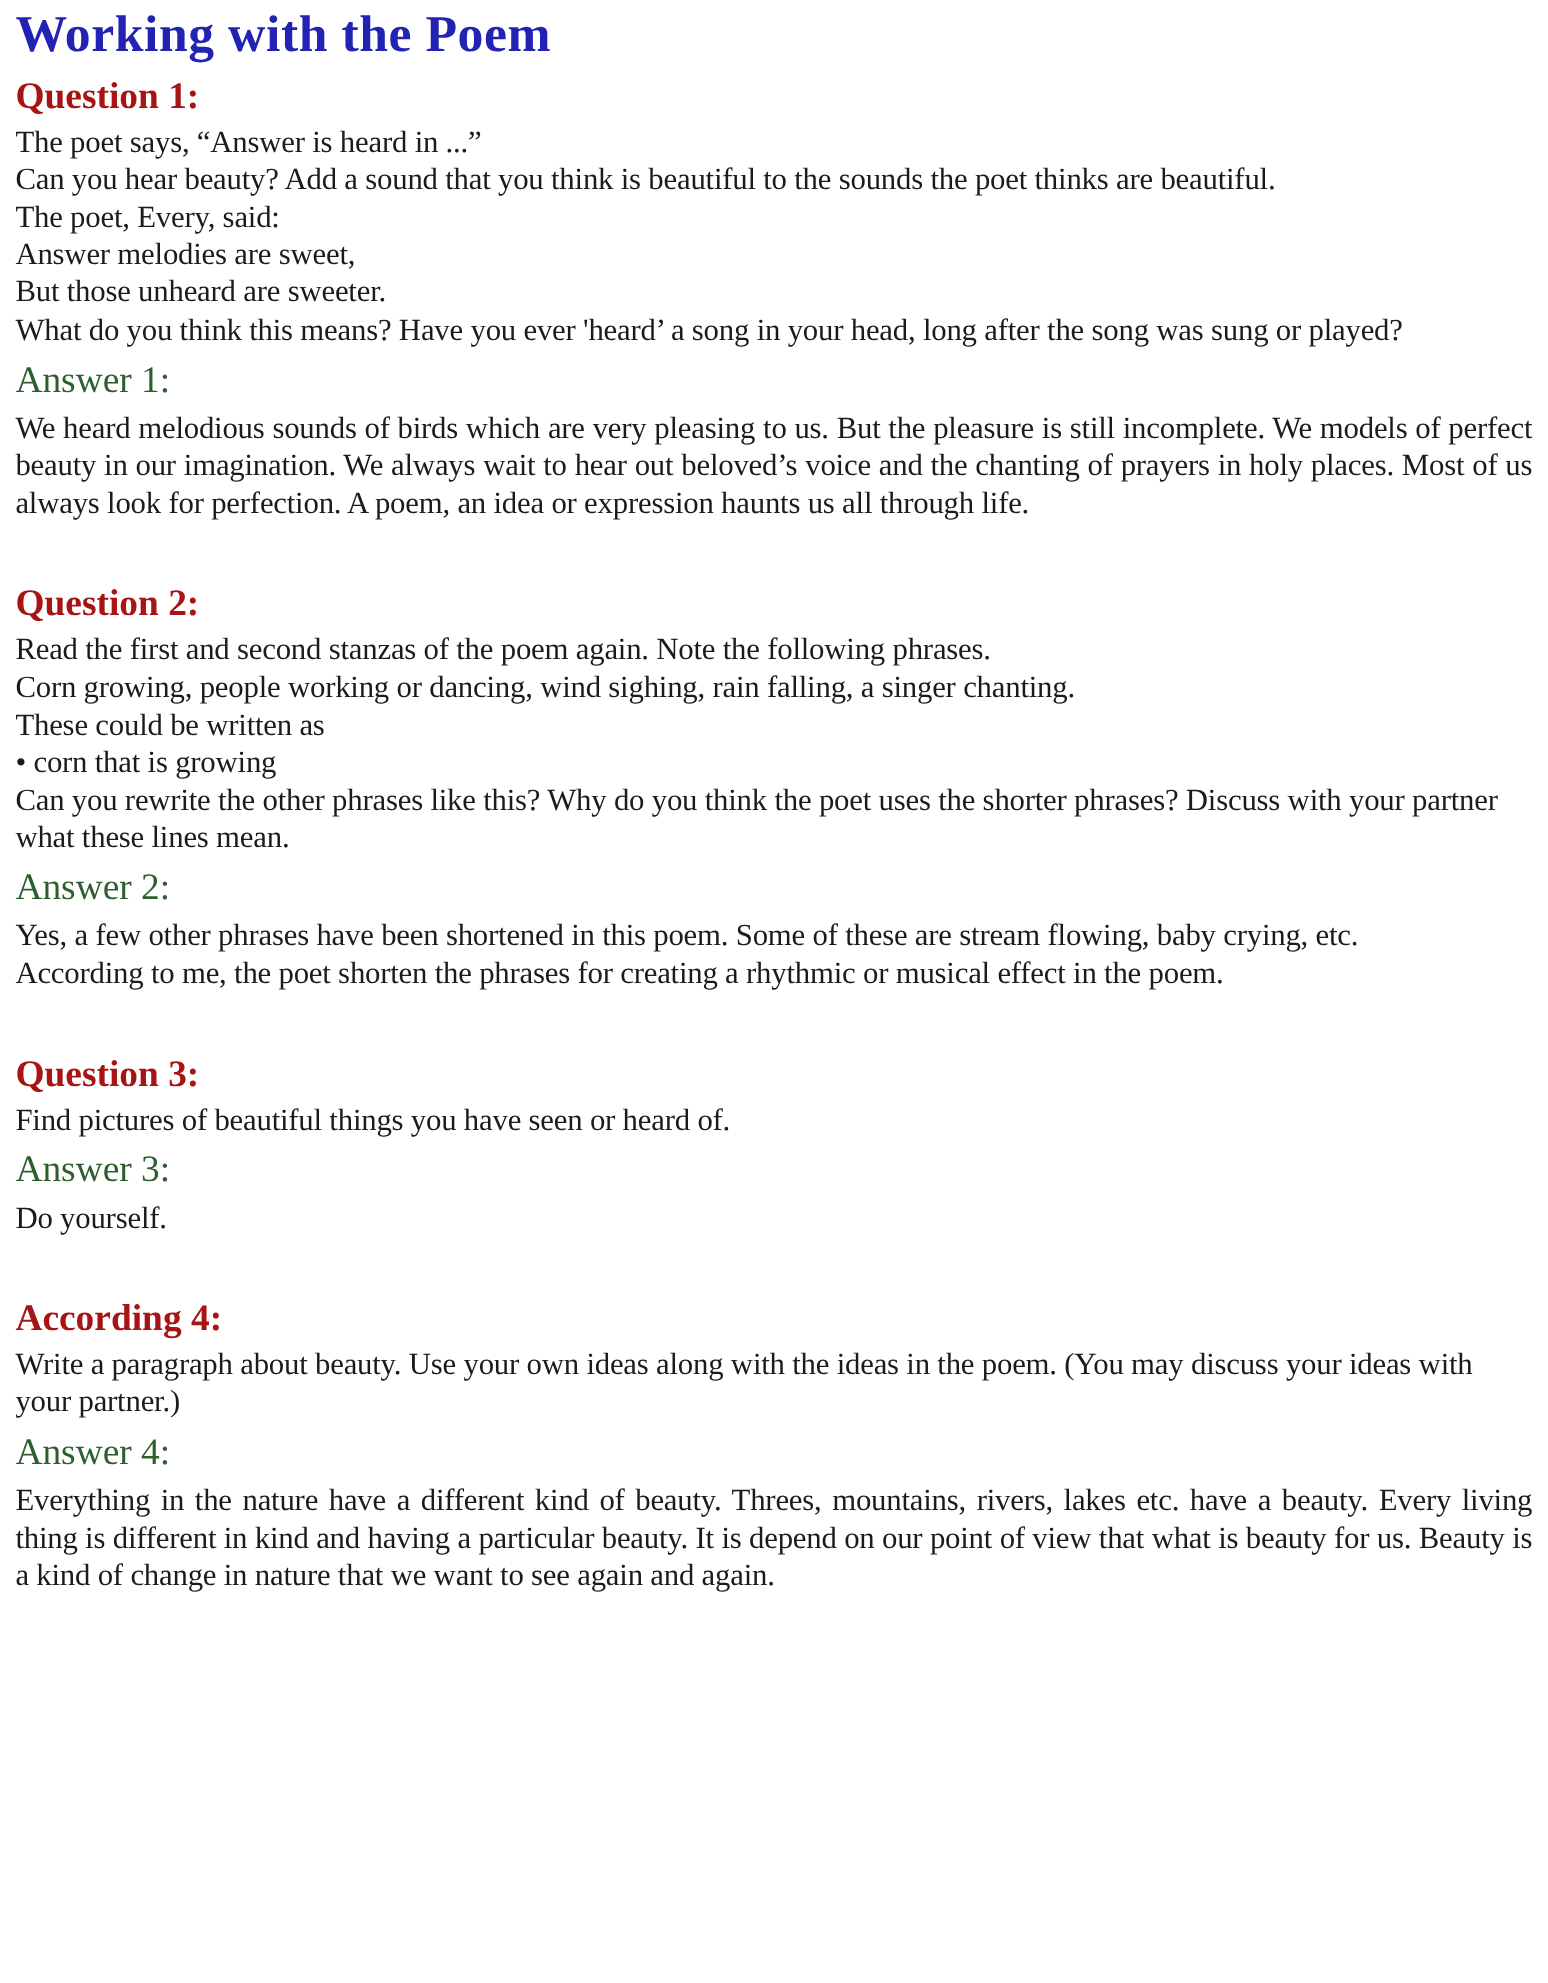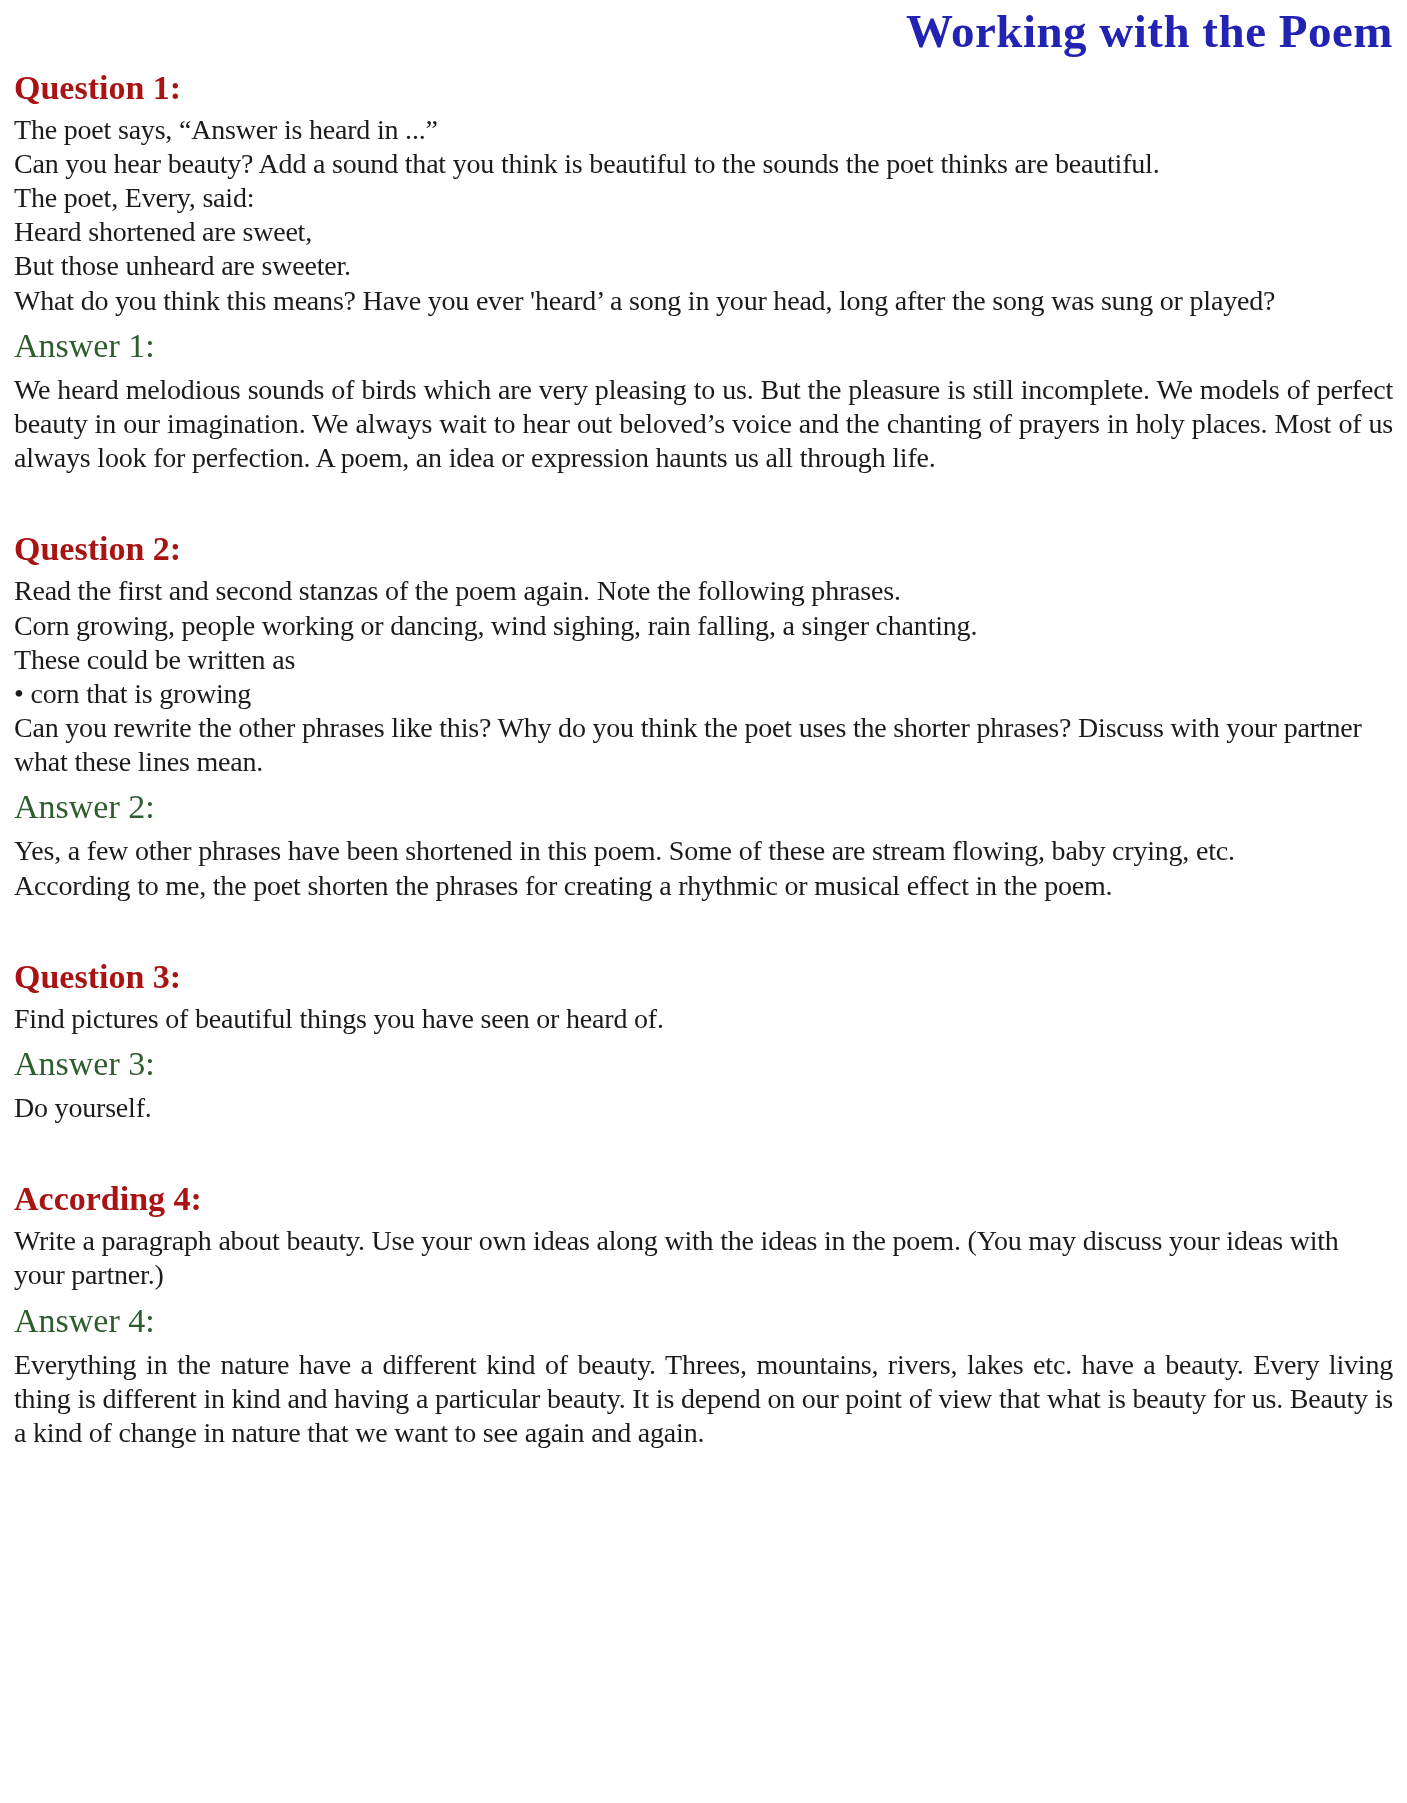--- a/index.html
+++ b/index.html
@@ -14,21 +14,21 @@
     font-family: "Liberation Serif", "DejaVu Serif", serif;
     color: var(--body-color, #1b1b1b);
   }
   .page {
     padding: 4px 14px 0 14px;
     box-sizing: border-box;
     width: 100%;
     height: 100%;
   }
   .title {
-    text-align: right;
+    text-align: left;
     color: var(--title-color, #2323b3);
     font-size: 47px;
     font-weight: bold;
     letter-spacing: 0.5px;
     margin: 2px 0 10px 0;
     line-height: 1.1;
   }
   .qa-section { margin-top: 0; }
   .qa-section + .qa-section { margin-top: 54px; }
   .q-head {
@@ -59,21 +59,21 @@
 
 <div class="page">
   <h1 class="title">Working with the Poem</h1>
   <main id="sections">
       <section class="qa-section">
         <h2 class="q-head">Question 1:</h2>
         <div class="q-lines">
           <p>The poet says, “Answer is heard in ...”</p>
           <p>Can you hear beauty? Add a sound that you think is beautiful to the sounds the poet thinks are beautiful.</p>
           <p>The poet, Every, said:</p>
-          <p>Heard shortened are sweet,</p>
+          <p>Answer melodies are sweet,</p>
           <p>But those unheard are sweeter.</p>
           <p>What do you think this means? Have you ever 'heard’ a song in your head, long after the song was sung or played?</p>
         </div>
         <h2 class="a-head">Answer 1:</h2>
         <div class="a-paras">
           <p>We heard melodious sounds of birds which are very pleasing to us. But the pleasure is still incomplete. We models of perfect beauty in our imagination. We always wait to hear out beloved’s voice and the chanting of prayers in holy places. Most of us always look for perfection. A poem, an idea or expression haunts us all through life.</p>
         </div>
       </section>
       <section class="qa-section">
         <h2 class="q-head">Question 2:</h2>

